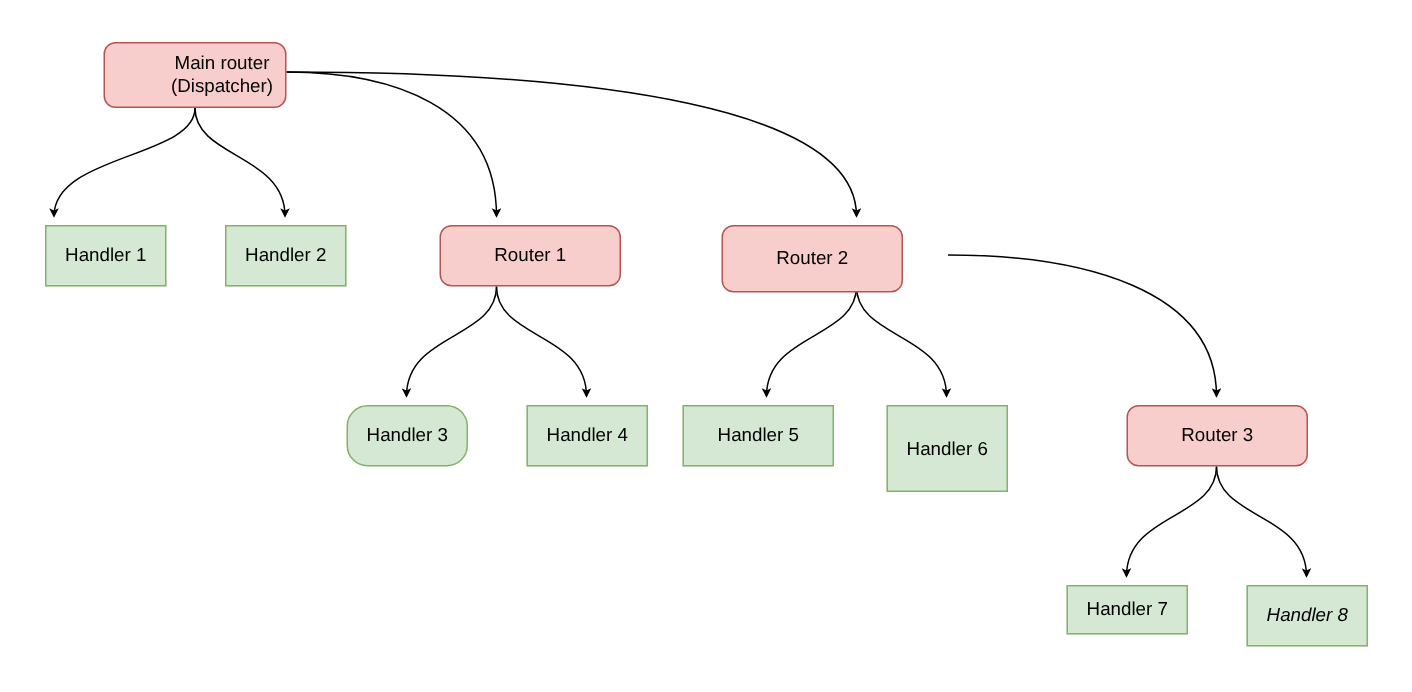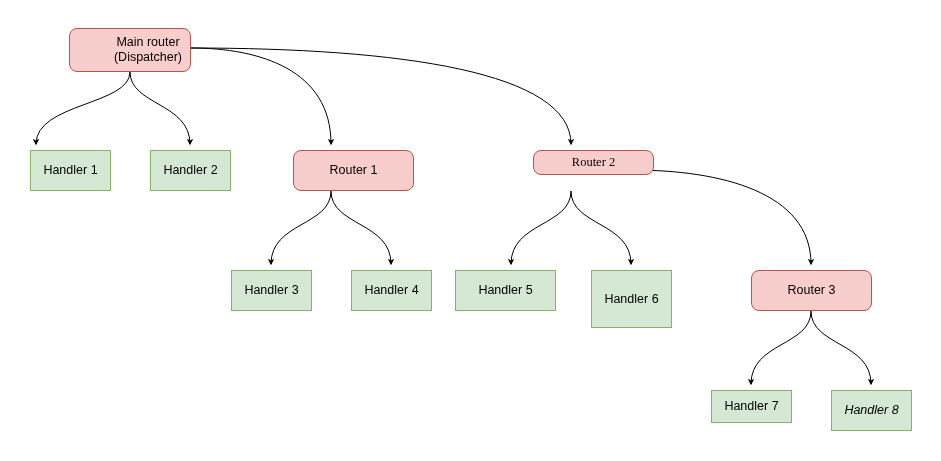--- a/index.html
+++ b/index.html
@@ -77,22 +77,22 @@
         <path d="M 811,311 C 811,346 871,342 871,384" fill="none" stroke="#000000" stroke-width="1" marker-end="url(#arrowhead)"></path>
       </g>
   </svg>
 
   <div id="nodes-group">
       <div class="node node-router" style="left: 69px; top: 28px; width: 122px; height: 44px; padding-left: 36px;"><span class="node-label">Main router
 (Dispatcher)</span></div>
       <div class="node node-handler" style="left: 30px; top: 150px; width: 81px; height: 41px;"><span class="node-label">Handler 1</span></div>
       <div class="node node-handler" style="left: 150px; top: 150px; width: 81px; height: 41px;"><span class="node-label">Handler 2</span></div>
       <div class="node node-router" style="left: 271px; top: 150px; width: 121px; height: 41px; margin-left: 22px;"><span class="node-label">Router 1</span></div>
-      <div class="node node-router" style="left: 533px; top: 150px; width: 121px; height: 25px; font-family: Liberation Serif, serif;"><span class="node-label">Router 2</span></div>
-      <div class="node node-handler" style="left: 231px; top: 270px; width: 81px; height: 41px;"><span class="node-label">Handler 3</span></div>
+      <div class="node node-router" style="left: 481px; top: 150px; width: 121px; height: 45px;"><span class="node-label">Router 2</span></div>
+      <div class="node node-handler" style="left: 231px; top: 270px; width: 81px; height: 41px; border-radius: 14px;"><span class="node-label">Handler 3</span></div>
       <div class="node node-handler" style="left: 351px; top: 270px; width: 81px; height: 41px; text-align: right;"><span class="node-label">Handler 4</span></div>
       <div class="node node-handler" style="left: 455px; top: 270px; width: 101px; height: 41px;"><span class="node-label">Handler 5</span></div>
       <div class="node node-handler" style="left: 591px; top: 270px; width: 81px; height: 58px;"><span class="node-label">Handler 6</span></div>
       <div class="node node-router" style="left: 751px; top: 270px; width: 121px; height: 41px;"><span class="node-label">Router 3</span></div>
       <div class="node node-handler" style="left: 711px; top: 390px; width: 81px; height: 33px;"><span class="node-label">Handler 7</span></div>
       <div class="node node-handler" style="left: 831px; top: 390px; width: 81px; height: 41px; font-style: italic;"><span class="node-label">Handler 8</span></div>
     </div>
 
 </div>
 

